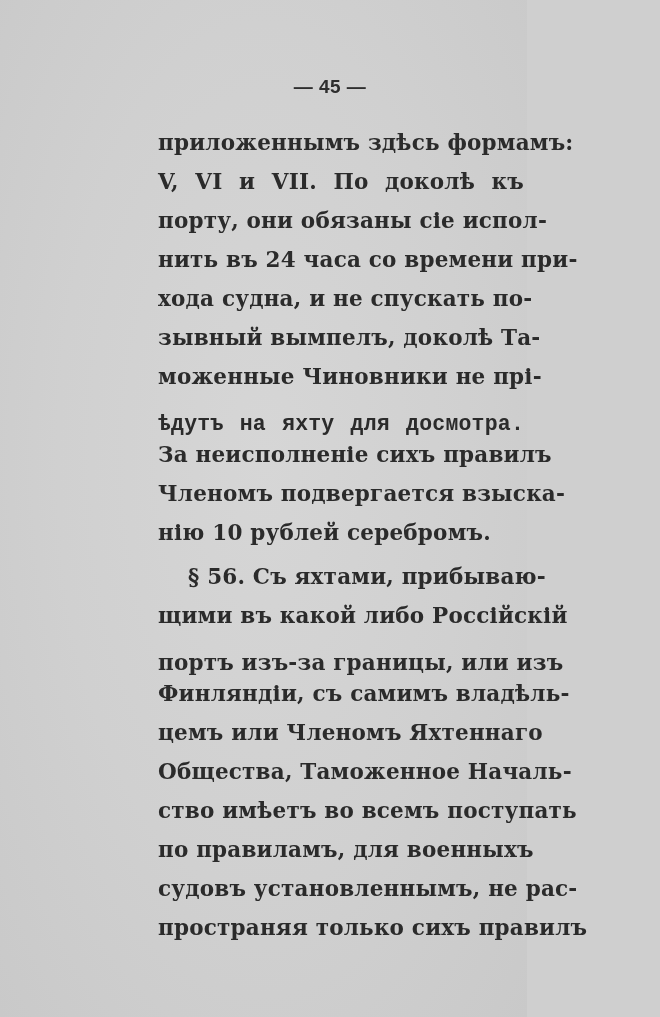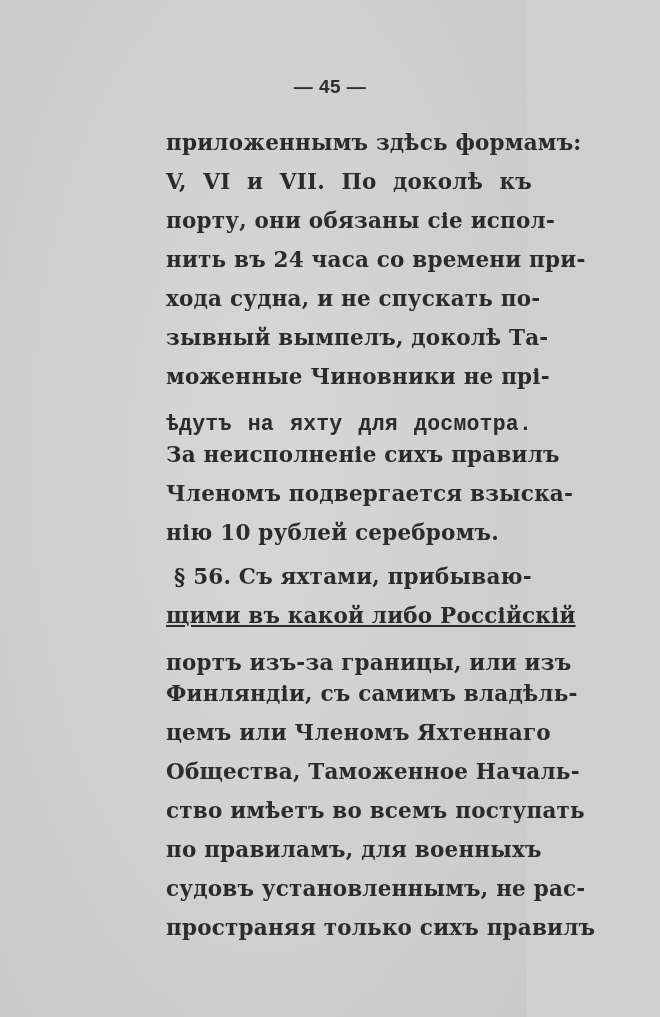--- a/index.html
+++ b/index.html
@@ -45,27 +45,26 @@
       width: 366px;
       height: 34px;
       line-height: 34px;
       font-size: 21.5px;
       font-weight: bold;
       white-space: nowrap;
       text-align: justify;
       text-align-last: justify;
       color: #2b2b2b;
       letter-spacing: 0.2px;
-      margin-left: 8px;
     }
     .line.last {
       text-align-last: left;
     }
     .line.indent {
-      left: 8px;
+      left: 30px;
       width: 342px;
     }
   </style>
 </head>
 <body>
 
 <div class="page">
 
   <div class="page-number">— 45 —</div>
 
@@ -78,21 +77,21 @@
     <div class="line" style="top:321px;">зывный вымпелъ, доколѣ Та-</div>
     <div class="line" style="top:360px;">моженные Чиновники не прі-</div>
     <div class="line" style="top:407px;font-family:Liberation Mono, monospace;">ѣдутъ на яхту для досмотра.</div>
     <div class="line" style="top:438px;">За неисполненіе сихъ правилъ</div>
     <div class="line" style="top:477px;">Членомъ подвергается взыска-</div>
     <div class="line last" style="top:516px;">нію 10 рублей серебромъ.</div>
   </div>
 
   <div class="text-block" style="top:0;">
     <div class="line indent" style="top:560px;">§ 56. Съ яхтами, прибываю-</div>
-    <div class="line" style="top:599px;text-decoration:underline;">щими въ какой либо Россійскій</div>
+    <div class="line" style="top:599px;">щими въ какой либо Россійскій</div>
     <div class="line" style="top:646px;">портъ изъ-за границы, или изъ</div>
     <div class="line" style="top:677px;">Финляндіи, съ самимъ владѣль-</div>
     <div class="line" style="top:716px;">цемъ или Членомъ Яхтеннаго</div>
     <div class="line" style="top:755px;">Общества, Таможенное Началь-</div>
     <div class="line" style="top:794px;">ство имѣетъ во всемъ поступать</div>
     <div class="line" style="top:833px;">по правиламъ, для военныхъ</div>
     <div class="line" style="top:872px;">судовъ установленнымъ, не рас-</div>
     <div class="line" style="top:911px;">пространяя только сихъ правилъ</div>
   </div>
 

